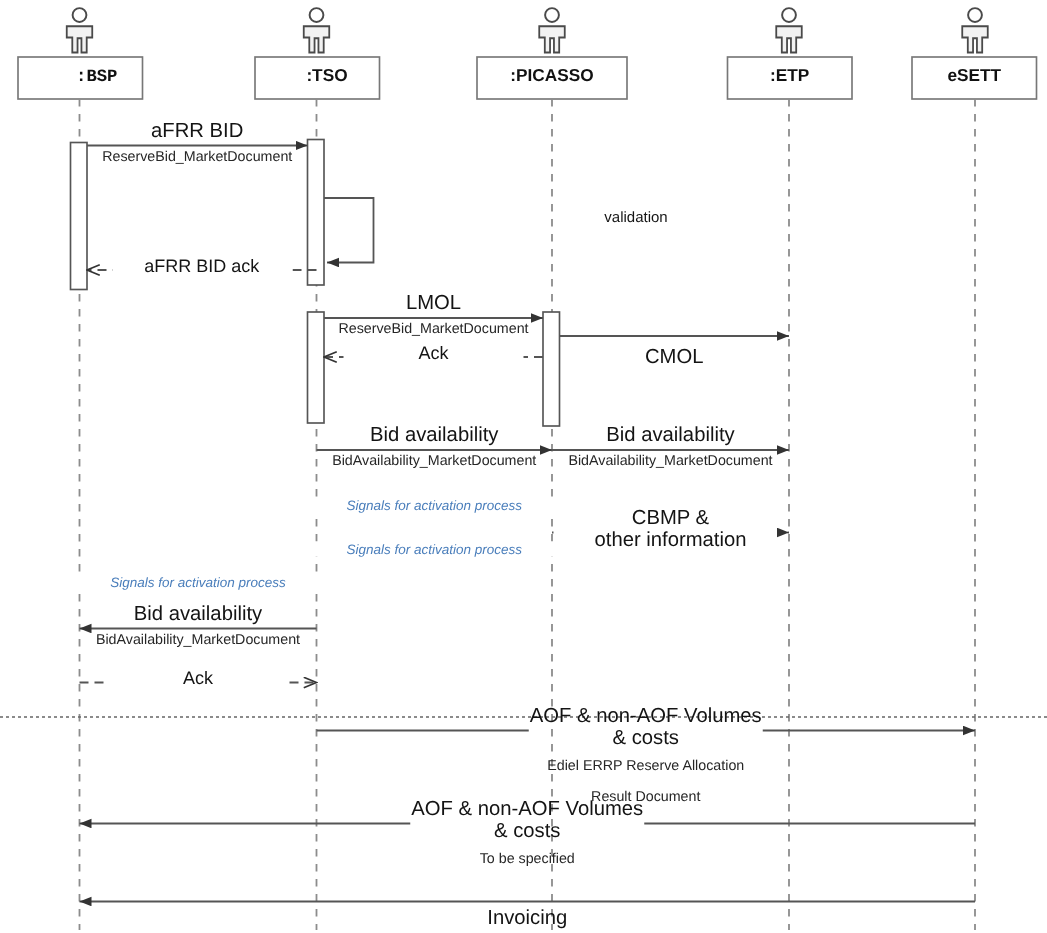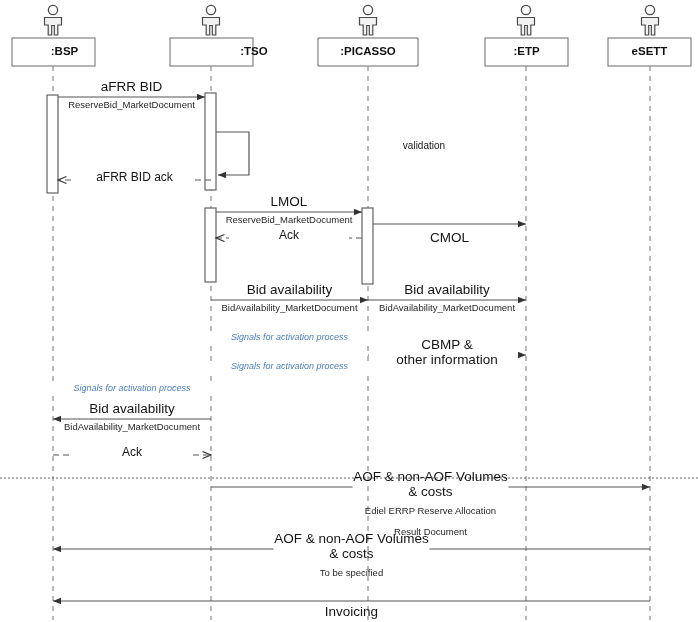--- a/index.html
+++ b/index.html
@@ -169,22 +169,22 @@
           <line x1="650" y1="549" x2="429.5" y2="549" stroke="#555555" stroke-width="1.2"></line>
           <line x1="273.5" y1="549" x2="53" y2="549" stroke="#555555" stroke-width="1.2" marker-end="url(#ah-filled)"></line>
         </g>
         <g>
           <line x1="650" y1="601" x2="53" y2="601" stroke="#555555" stroke-width="1.2" marker-end="url(#ah-filled)"></line>
         </g>
       </g>
   </svg>
 
   <div id="overlay">
-      <div class="actor-name" style="left: 12px; width: 105px; top: 46px;">:BSP</div>
-      <div class="actor-name" style="left: 170px; width: 96px; top: 46px; padding-left: 36px;">:TSO</div>
+      <div class="actor-name" style="left: 12px; width: 105px; top: 46px; font-family: Liberation Mono, monospace;">:BSP</div>
+      <div class="actor-name" style="left: 170px; width: 96px; top: 46px;">:TSO</div>
       <div class="actor-name" style="left: 318px; width: 100px; top: 46px;">:PICASSO</div>
       <div class="actor-name" style="left: 485px; width: 83px; top: 46px;">:ETP</div>
       <div class="actor-name" style="left: 608px; width: 83px; top: 46px;">eSETT</div>
       <div class="lbl lbl-main" style="left: -38.5px; width: 340px; top: 79px;">aFRR BID</div>
       <div class="lbl lbl-sub" style="left: -38.5px; width: 340px; top: 100px; white-space: pre-line;">ReserveBid_MarketDocument</div>
       <div class="lbl lbl-self" style="left: 254px; width: 340px; top: 140px;">validation</div>
       <div class="lbl lbl-main" style="left: 74.5px; width: 120px; top: 171px; background: rgb(255, 255, 255); font-size: 12px;">aFRR BID ack</div>
       <div class="lbl lbl-main" style="left: 119px; width: 340px; top: 194px;">LMOL</div>
       <div class="lbl lbl-sub" style="left: 119px; width: 340px; top: 215px; white-space: pre-line;">ReserveBid_MarketDocument</div>
       <div class="lbl lbl-main" style="left: 279.5px; width: 340px; top: 206px; margin-top: 24px;">CMOL</div>

